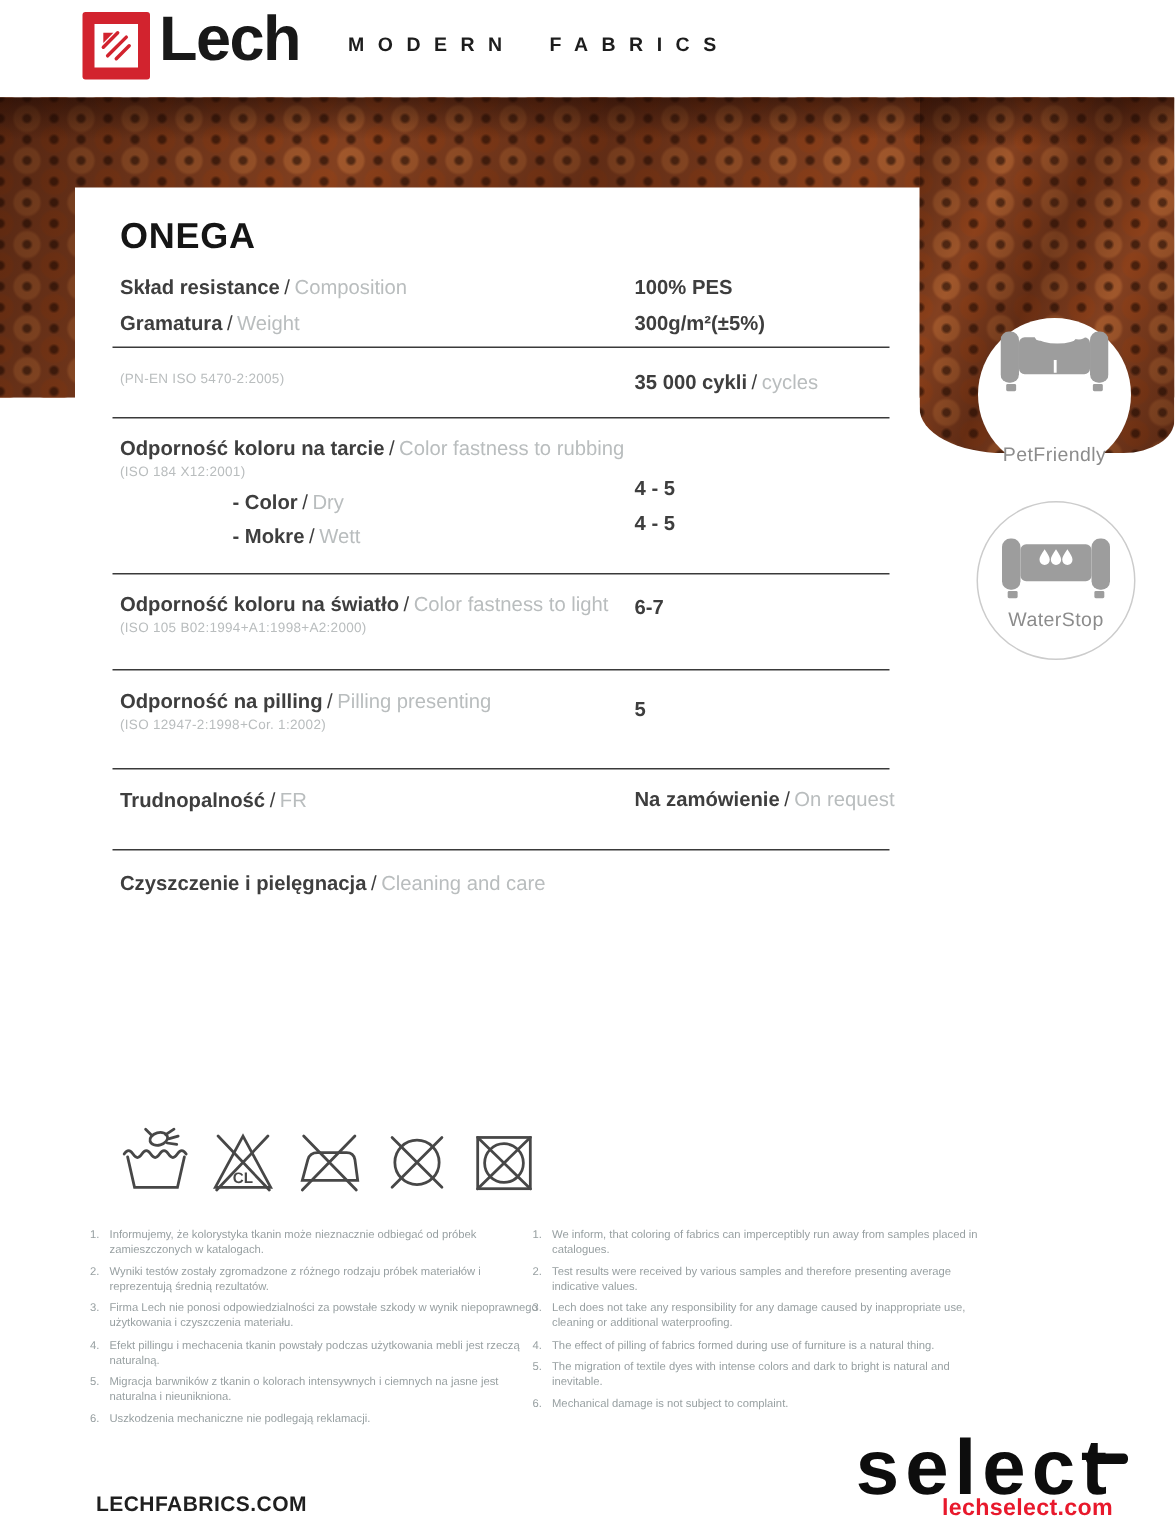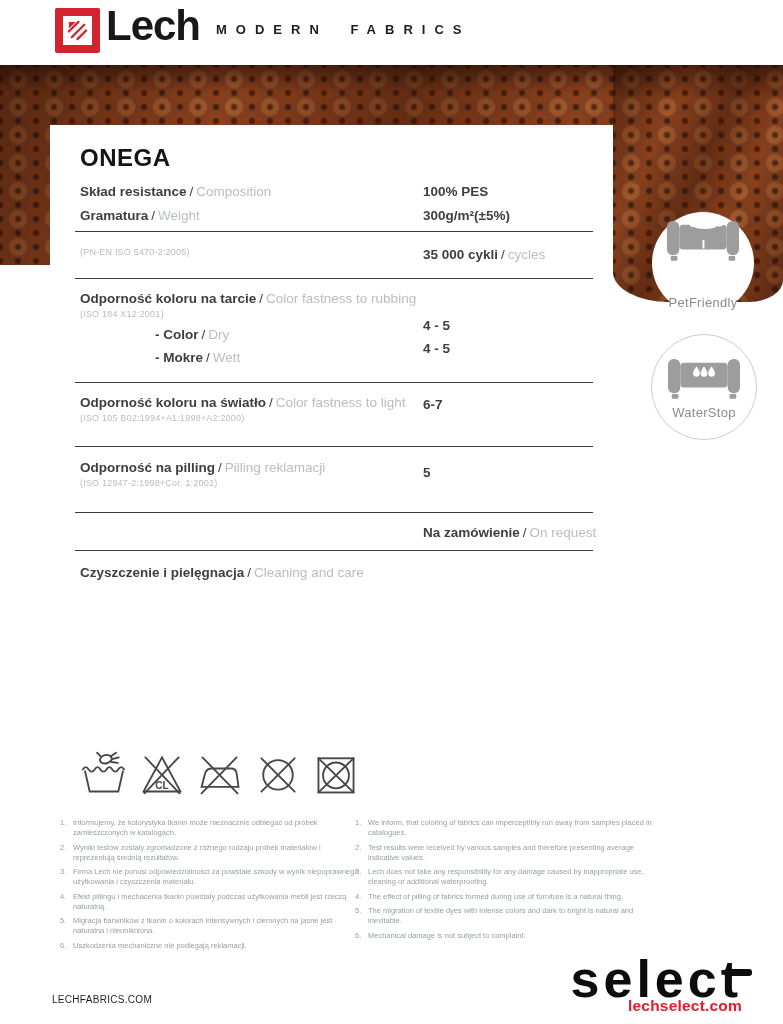--- a/index.html
+++ b/index.html
@@ -9,21 +9,21 @@
     background:#ffffff; overflow:hidden;
     font-family:"Liberation Sans", sans-serif; color:#3e3e3e;
   }
 
   
   .logo-box { position:absolute; left:55px; top:8px; width:45px; height:45px;
     background:#d2232e; border-radius:2px; display:flex; align-items:center; justify-content:center; }
   .logo-inner { width:29px; height:29px; background:#ffffff; display:flex; align-items:center; justify-content:center; }
   .brand-word { position:absolute; left:106px; top:2px; font-size:42px; font-weight:800;
     letter-spacing:-1px; color:#181818; }
-  .tagline { position:absolute; left:216px; top:22px; font-size:13px; font-weight:700;
+  .tagline { position:absolute; left:232px; top:22px; font-size:13px; font-weight:700;
     letter-spacing:9px; word-spacing:10px; color:#1d1d1d; }
 
   
   .fabric, .fabric-right {
     position:absolute;
     background-color:#8a4422;
     background-image:
       linear-gradient(180deg, rgba(25,6,2,.55) 0%, rgba(25,6,2,0) 14%),
       linear-gradient(115deg, rgba(28,7,2,.50) 0%, rgba(28,7,2,.06) 28%, rgba(40,12,4,.42) 48%, rgba(28,7,2,.06) 68%, rgba(28,7,2,.45) 100%),
       radial-gradient(circle at 50% 50%, rgba(20,5,0,.55) 0px, rgba(20,5,0,.55) 2px, rgba(20,5,0,0) 4px),
@@ -78,21 +78,21 @@
 
   
   .footnotes { position:absolute; top:818px; font-size:7.5px; line-height:10px; color:#98a0a2; }
   .fn-pl { left:60px;  width:300px; }
   .fn-en { left:355px; width:300px; }
   .footnotes ol { list-style:none; counter-reset:fn; }
   .footnotes li { position:relative; counter-increment:fn; padding-left:13px; margin-bottom:4.5px; }
   .footnotes li::before { content:counter(fn) "."; position:absolute; left:0; top:0; }
 
   
-  .site-link { position:absolute; left:52px; top:994px; font-size:10px; font-weight:400;
+  .site-link { position:absolute; left:64px; top:994px; font-size:14px; font-weight:700;
     letter-spacing:.3px; color:#1f1f1f; }
   .select-wrap { position:absolute; right:41px; top:954px; width:240px; text-align:right; }
   .select-word { position:relative; display:inline-block; font-size:52px; font-weight:700;
     letter-spacing:4px; line-height:50px; color:#0d0d0d; }
   .select-cross { position:absolute; right:-10px; top:15px; width:28px; height:6.5px;
     background:#0d0d0d; border-radius:3px; }
   .select-url { margin-top:-7px; font-size:15.5px; font-weight:700; color:#e8192c; letter-spacing:.2px; }
 </style>
 </head>
 <body>
@@ -151,26 +151,27 @@
         <span class="val" style="top:62px;"><span class="val-pl">4 - 5</span></span>
       </div>
 
       <div class="spec-block blk-c">
         <div><span class="lbl-pl">Odporność koloru na światło</span><span class="sep">/</span><span class="lbl-en">Color fastness to light</span></div>
         <div class="norm">(ISO 105 B02:1994+A1:1998+A2:2000)</div>
         <span class="val" style="top:14px;"><span class="val-pl">6-7</span></span>
       </div>
 
       <div class="spec-block blk-d">
-        <div><span class="lbl-pl">Odporność na pilling</span><span class="sep">/</span><span class="lbl-en">Pilling reklamacji</span></div>
+        <div><span class="lbl-pl">Odporność na pilling</span><span class="sep">/</span><span class="lbl-en">Pilling presenting</span></div>
         <div class="norm">(ISO 12947-2:1998+Cor. 1:2002)</div>
         <span class="val" style="top:18px;"><span class="val-pl">5</span></span>
       </div>
 
       <div class="spec-block blk-e">
+        <div><span class="lbl-pl">Trudnopalność</span><span class="sep">/</span><span class="lbl-en">FR</span></div>
         <span class="val" style="top:12px;"><span class="val-pl">Na zamówienie</span><span class="sep">/</span><span class="val-en">On request</span></span>
       </div>
 
       <div class="spec-block blk-f">
         <div><span class="lbl-pl">Czyszczenie i pielęgnacja</span><span class="sep">/</span><span class="lbl-en">Cleaning and care</span></div>
       </div>
 
     </div>
   </div>
 

